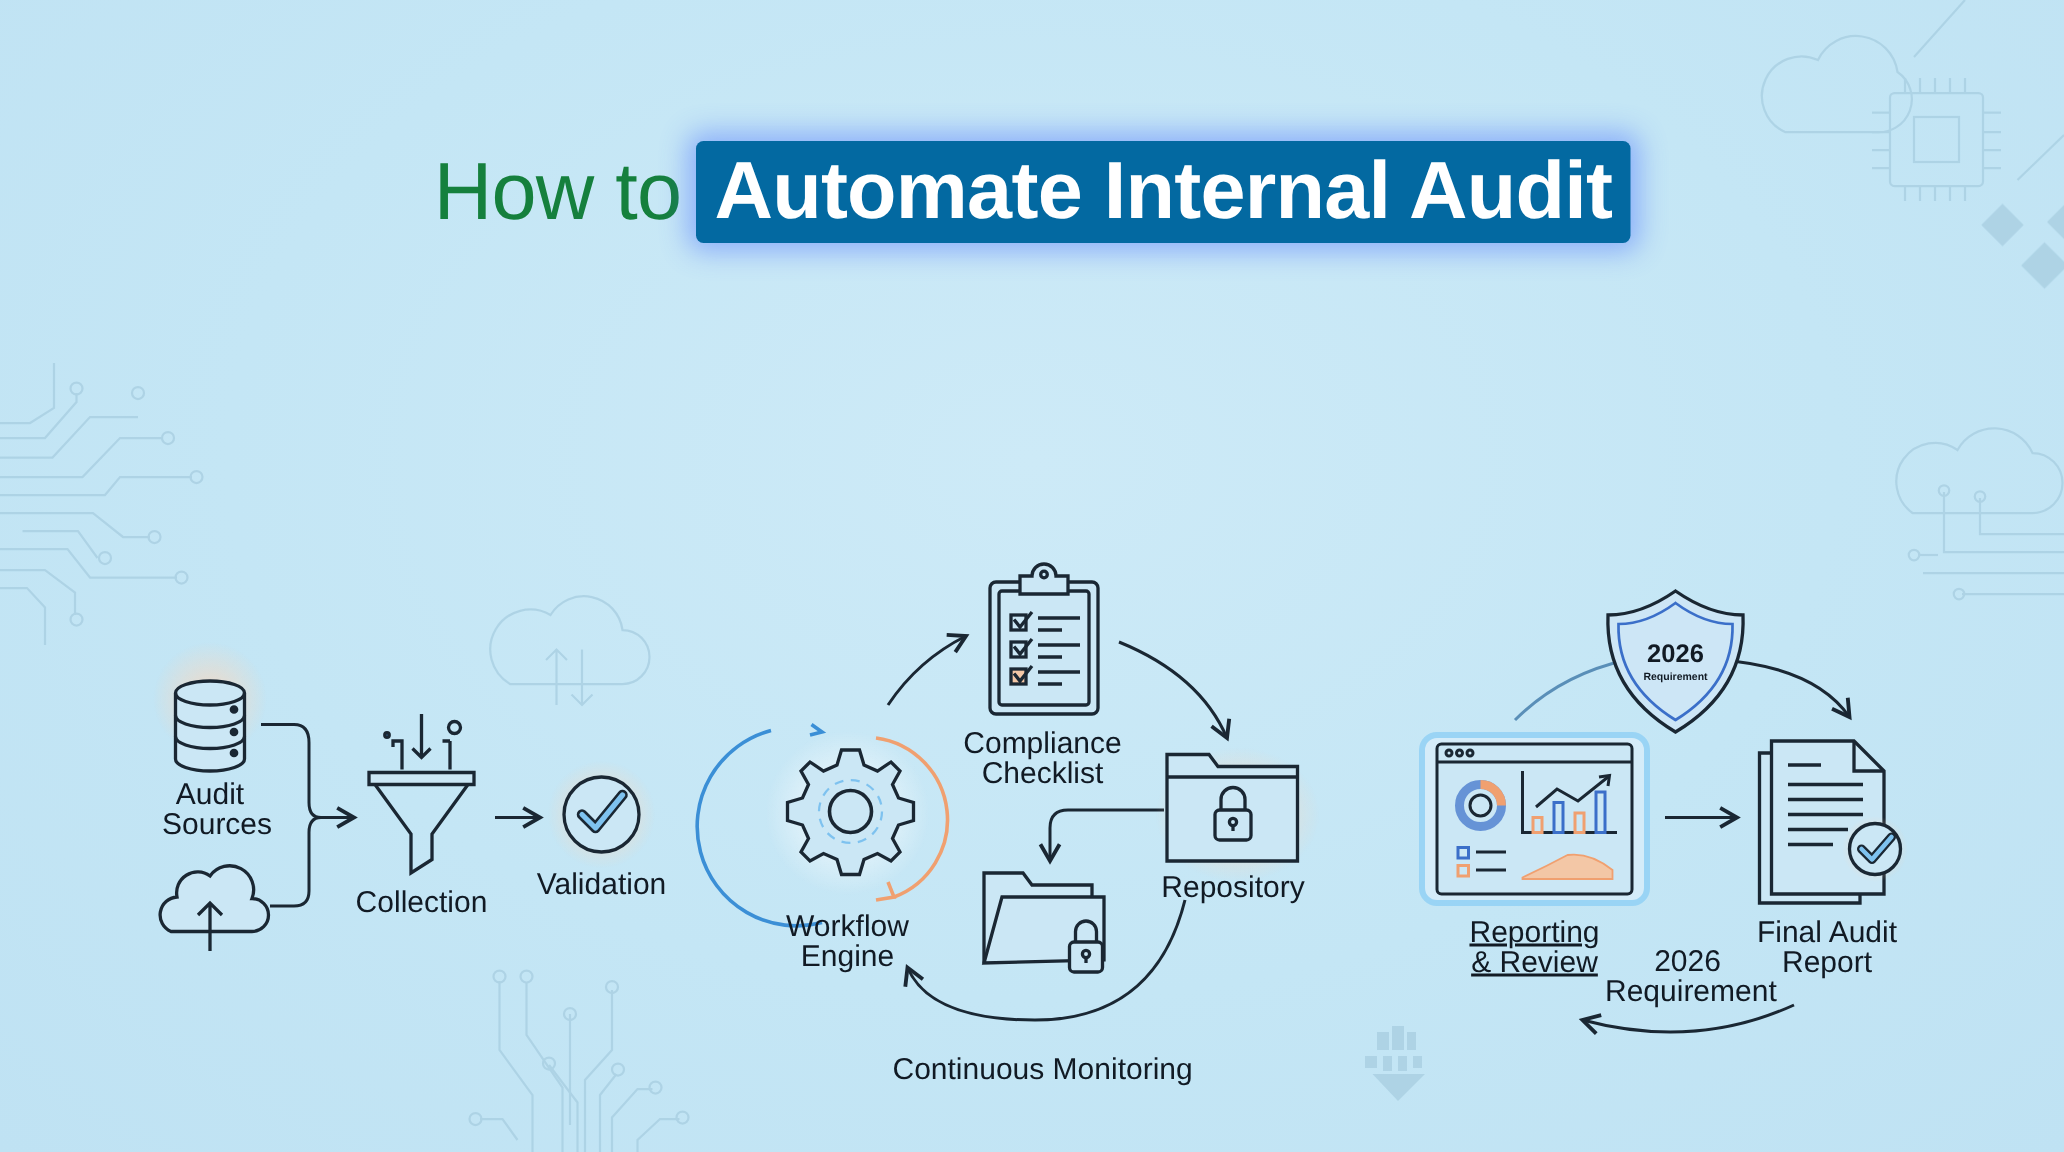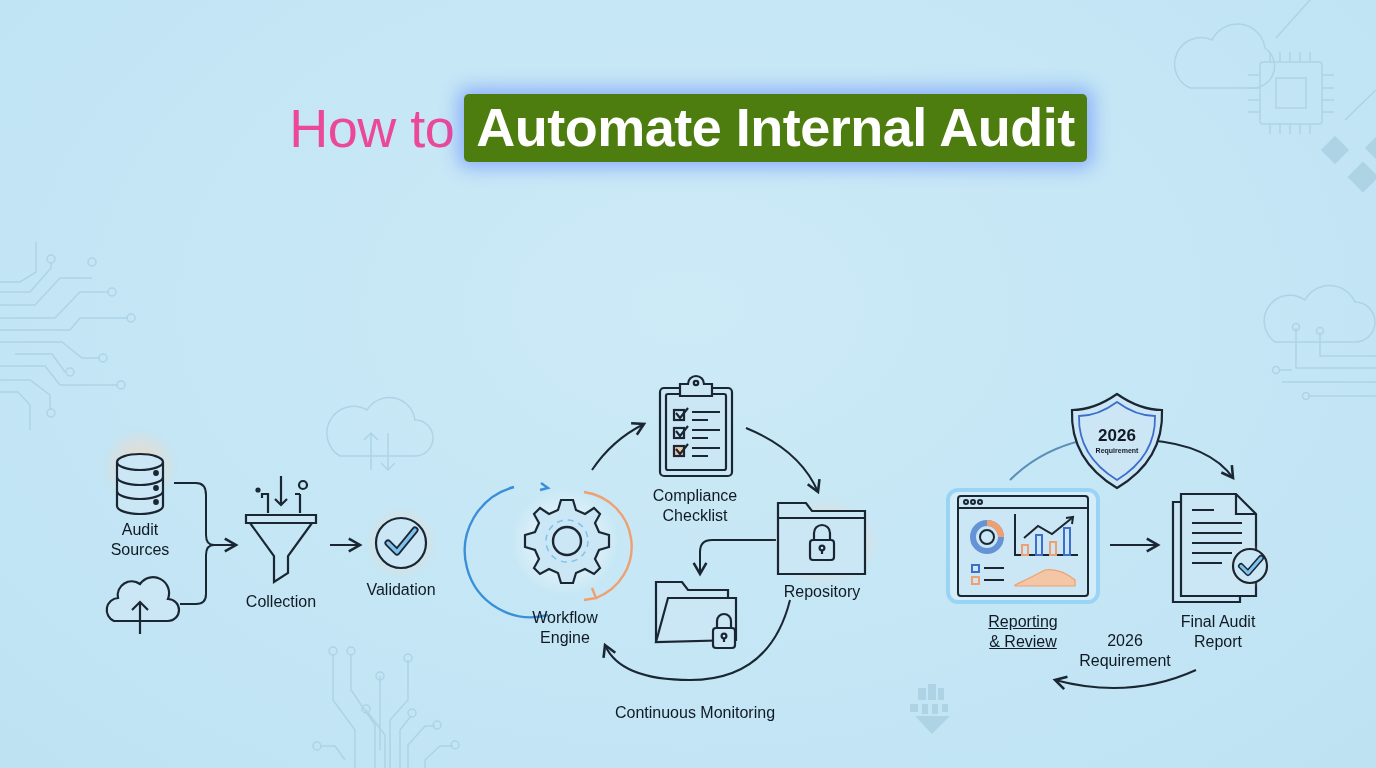--- a/index.html
+++ b/index.html
@@ -7,27 +7,27 @@
     width:1376px; height:768px; overflow:hidden; position:relative;
     background: radial-gradient(ellipse at 50% 40%, #cdeaf7 0%, #c4e6f5 55%, #bfe2f3 100%);
     font-family: "Liberation Sans", sans-serif;
     color:#111a24;
   }
   .bg-deco { position:absolute; left:0; top:0; width:1376px; height:768px; }
   .title {
     position:absolute; left:0; top:92px; width:1376px; text-align:center;
   }
   .title-line { font-size:54px; line-height:1; height:72px; display:flex; justify-content:center; align-items:center; gap:10px; letter-spacing:-0.5px; }
-  .light { font-weight:400; color:#ec4899; }
+  .light { font-weight:400; color:#15803d; }
   .bold { font-weight:700; color:#111a24; }
   .hl {
-    background:#4d7c0f; color:#fff; font-weight:700; padding:6px 12px 8px 12px; border-radius:5px;
+    background:#0369a1; color:#fff; font-weight:700; padding:6px 12px 8px 12px; border-radius:5px;
     box-shadow: 0 0 18px 6px rgba(70,110,255,0.45);
   }
-  .lbl { position:absolute; font-size:16px; color:#111a24; text-align:center; line-height:20px; white-space:nowrap; }
+  .lbl { position:absolute; font-size:20px; color:#111a24; text-align:center; line-height:20px; white-space:nowrap; }
   svg.diagram { position:absolute; left:0; top:0; }
 </style>
 </head>
 <body>
 
 <svg class="bg-deco" width="1376" height="768" viewBox="0 0 1376 768">
   <g fill="none" stroke="#a9cfe2" stroke-width="1.5" opacity="0.8">
 
     <path d="M36 242 V272 L20 282 H0"></path>
     <path d="M51 262 V268 L30 292 H0"></path>

